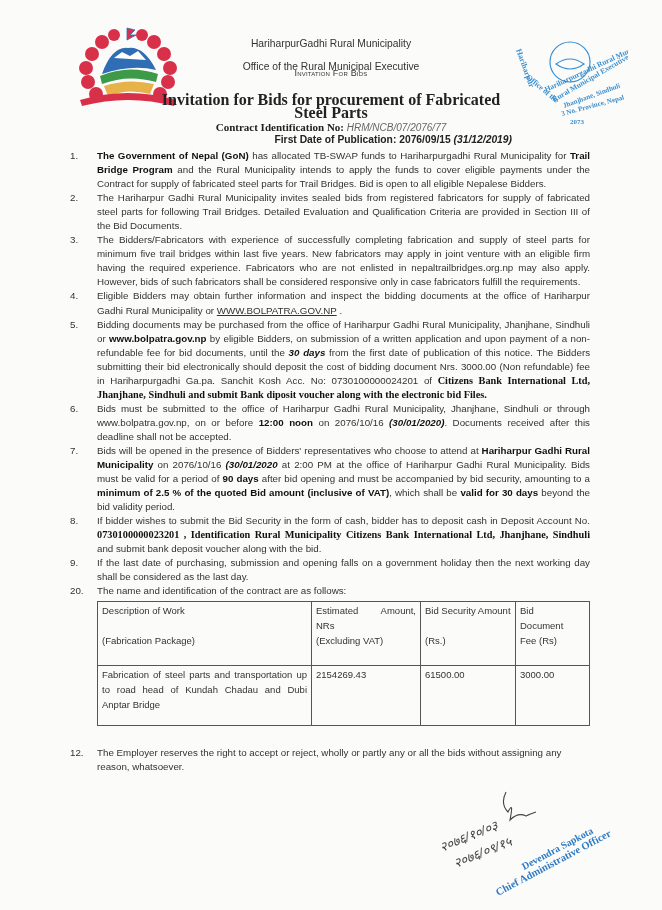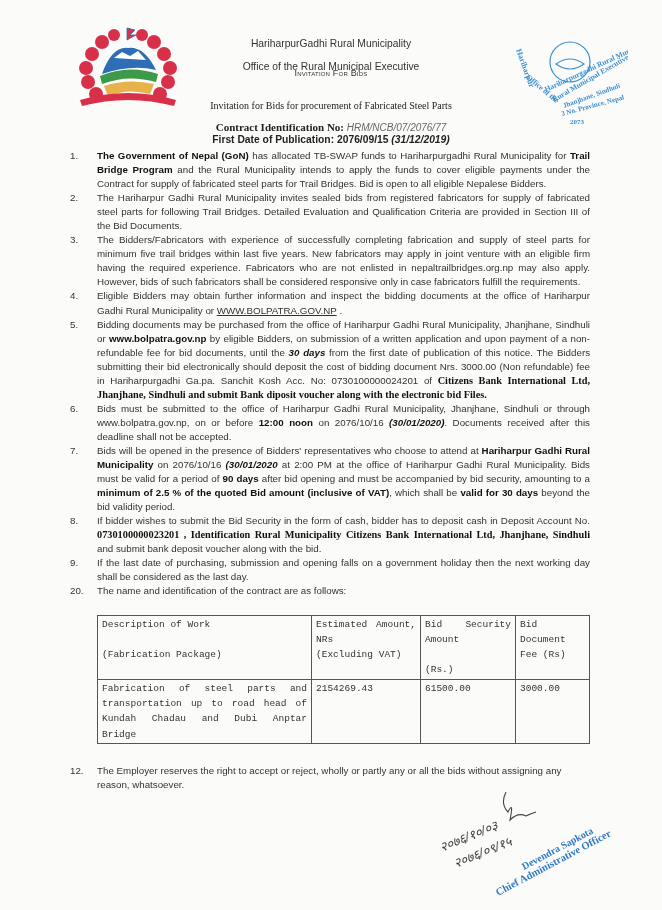--- a/index.html
+++ b/index.html
@@ -5,31 +5,31 @@
   html,body{margin:0;padding:0;}
   body{width:662px;height:910px;background:#fbfbfa;position:relative;overflow:hidden;
        font-family:"Liberation Sans","DejaVu Sans",sans-serif;color:#222;}
   .serif{font-family:"Liberation Serif","DejaVu Serif",serif;}
   .emblem{position:absolute;left:72px;top:24px;width:112px;height:86px;}
   .stamp{position:absolute;left:506px;top:30px;width:122px;height:96px;}
   .hdr{position:absolute;left:150px;width:362px;text-align:center;}
   .hdr1{top:38px;font-size:10.3px;color:#333;}
   .hdr2{top:53px;font-size:10.3px;color:#333;margin-top:8px;}
   .hdr3{top:68px;font-size:9px;color:#333;font-variant:small-caps;letter-spacing:.2px;}
-  .title{top:99px;font-size:10px;font-weight:normal;line-height:13px;color:#222;}
+  .title{top:93px;font-size:16px;font-weight:bold;line-height:13px;color:#222;}
   .cid{top:121px;font-size:11px;font-weight:bold;color:#222;}
   .cid i{font-family:"Liberation Sans",sans-serif;font-weight:normal;color:#666;font-size:10px;}
-  .fdp{top:134px;font-size:10.3px;font-weight:bold;color:#222;}
+  .fdp{top:134px;font-size:10.3px;font-weight:bold;color:#222;text-align:right;}
   .body{position:absolute;left:70px;top:149px;width:520px;font-size:9.75px;line-height:14.05px;color:#333;}
   .item{display:flex;margin:0;}
   .num{width:27px;flex:none;}
   .txt{flex:1;text-align:justify;}
   .txt b{color:#111;}
   .bs{font-family:"Liberation Serif","DejaVu Serif",serif;font-weight:bold;font-size:10.3px;color:#111;}
-  table{border-collapse:collapse;margin-top:16px;width:493px;font-size:9.5px;color:#333;font-family:Liberation Mono, monospace;}
+  table{border-collapse:collapse;margin-top:2px;width:493px;font-size:9.5px;color:#333;}
   td{border:1px solid #555;vertical-align:top;padding:1px 4px;line-height:15.3px;}
   .sig{position:absolute;left:436px;top:790px;width:210px;height:110px;}
   a{color:#333;}
 </style>
 </head>
 <body>
 
 <svg class="emblem" viewBox="0 0 112 86">
   <g fill="#d9304a">
     <circle cx="20" cy="30" r="7"></circle>

